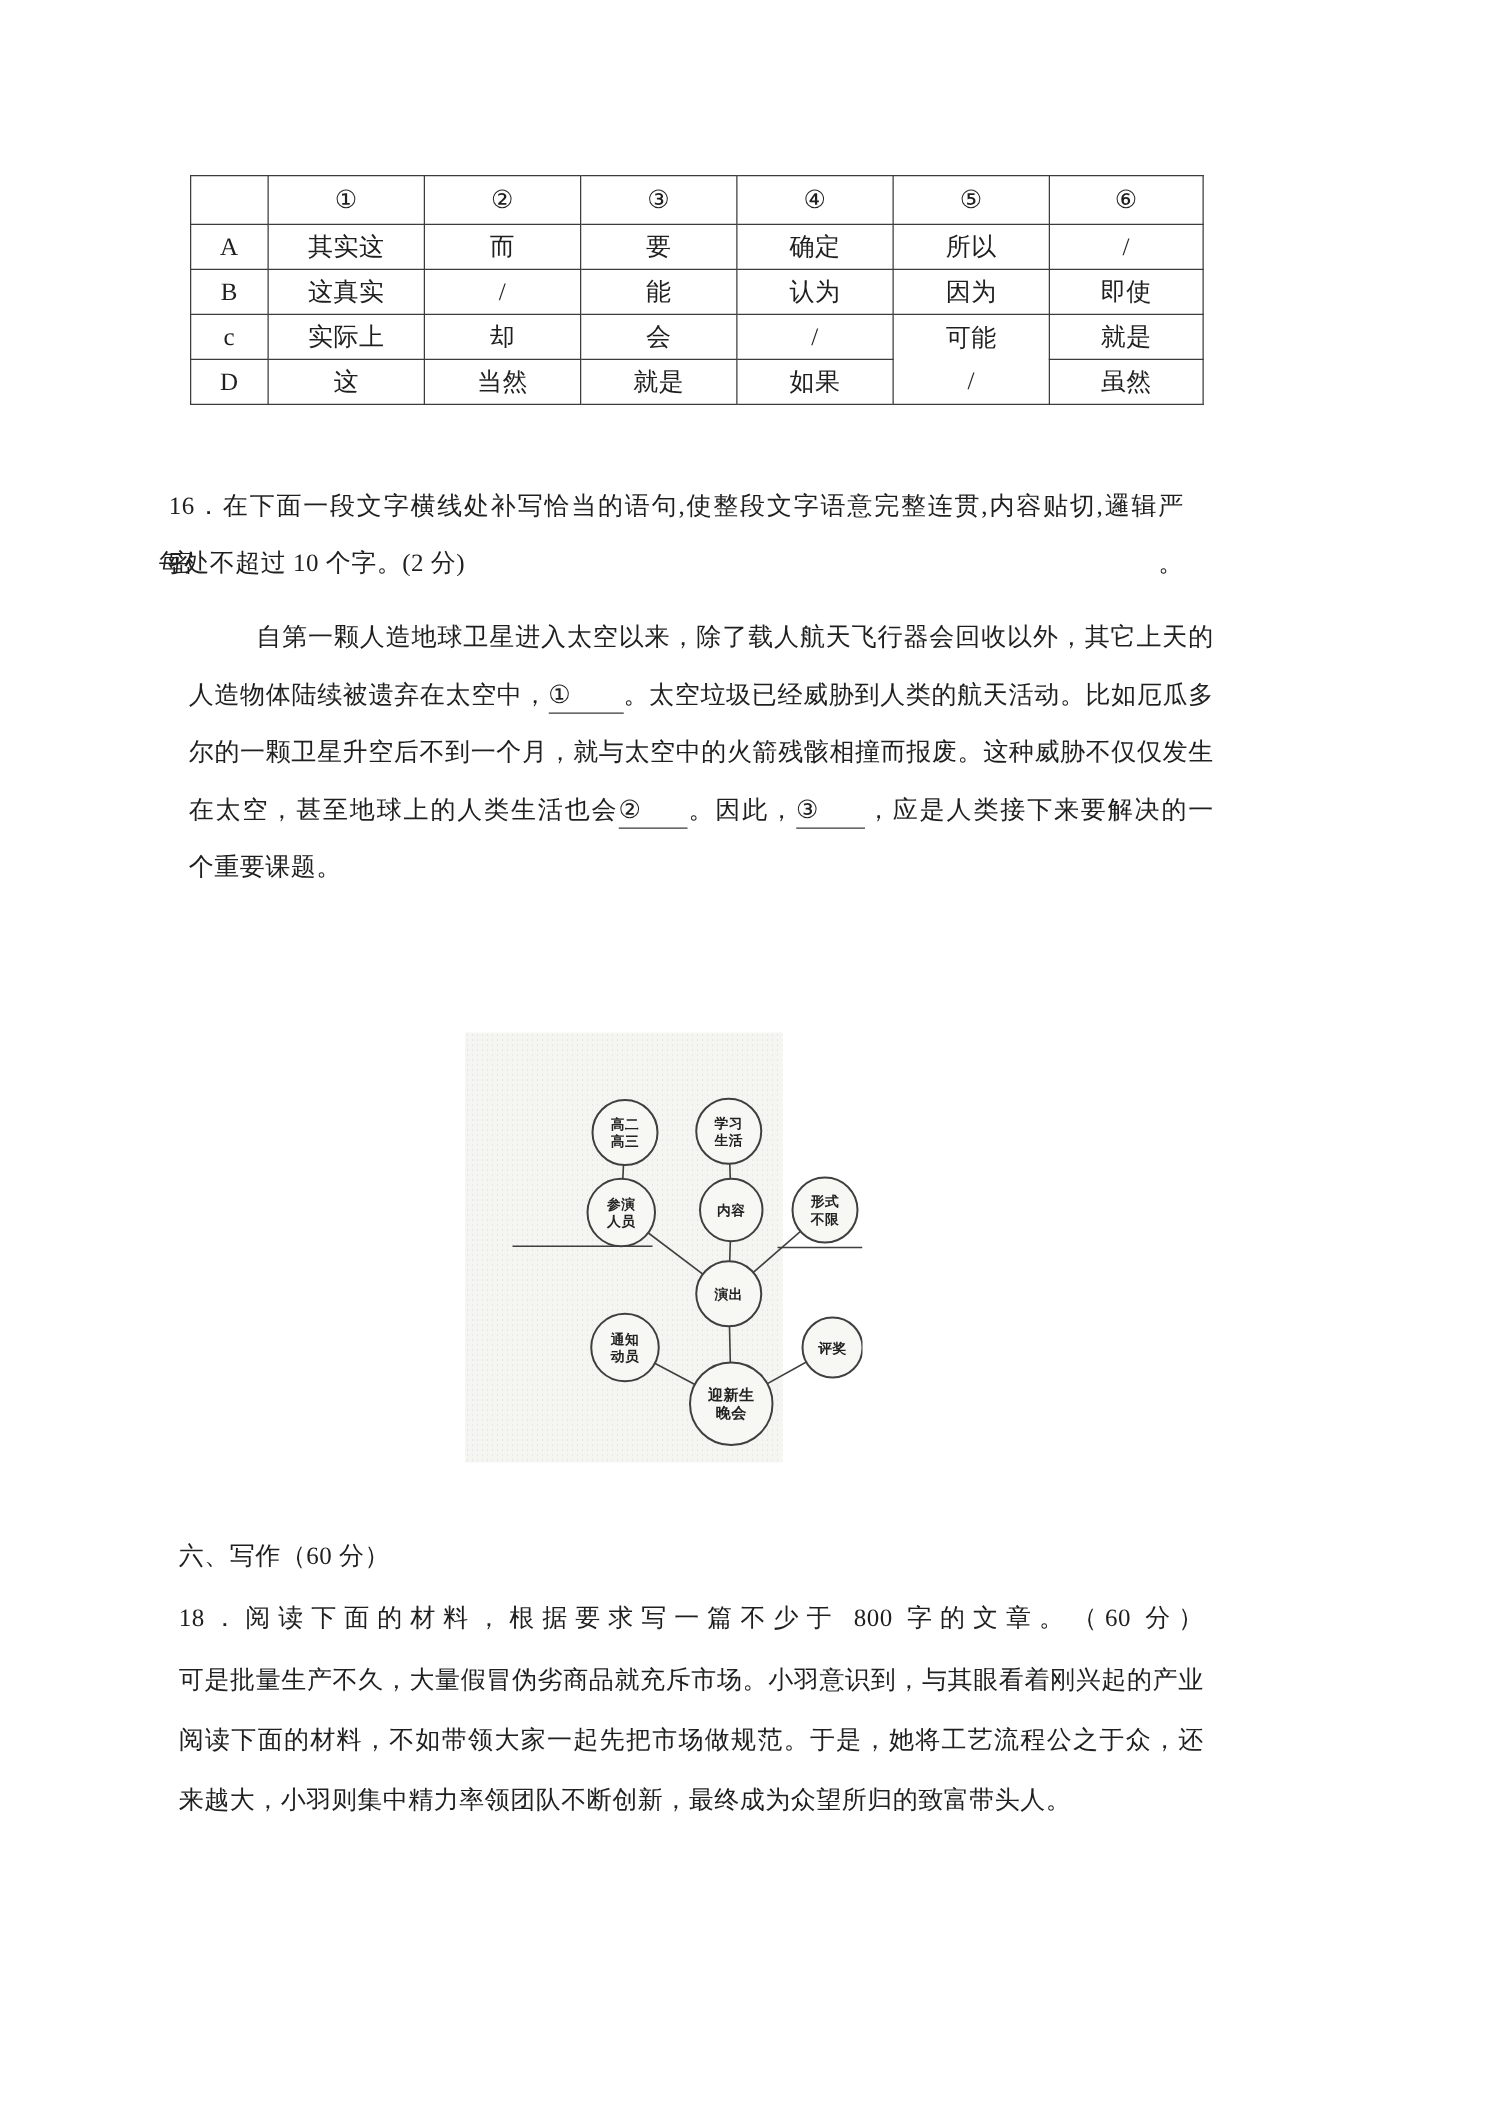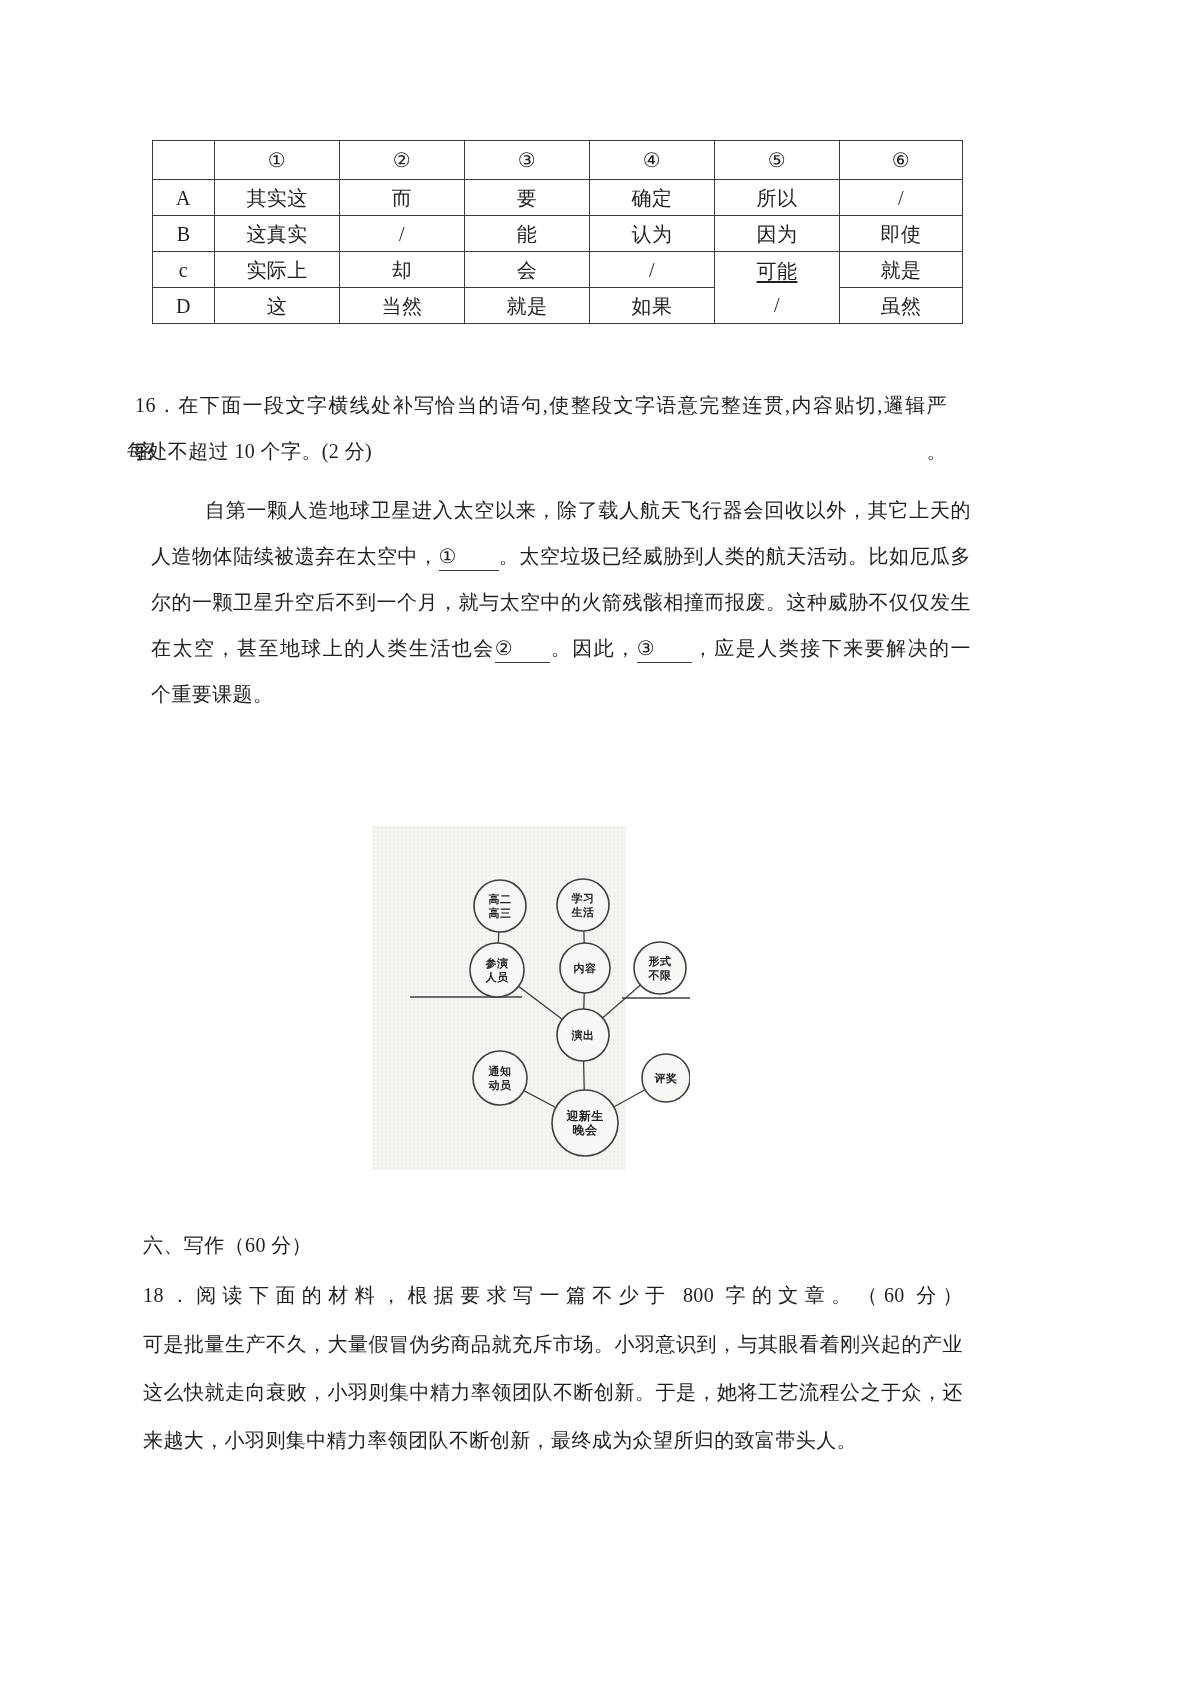--- a/index.html
+++ b/index.html
@@ -29,21 +29,21 @@
   .opt-table td {
     border:1px solid #3c3c3c;
     text-align:center;
     vertical-align:middle;
     height:35px;
     padding:0;
     line-height:1.2;
   }
   .opt-table tr.hdr td { height:38px; }
   .opt-table td.lbl { font-family:"Liberation Serif","DejaVu Serif",serif; }
-  .ul { text-decoration:underline; text-underline-offset:3px; }
+  .ul { text-underline-offset:3px; }
   .merged-cell div { height:34px; display:flex; align-items:center; justify-content:center; }
 
   
   .tline { height:46px; white-space:nowrap; }
   .jline { text-align:justify; text-align-last:justify; white-space:normal; }
   .pad8 { padding-left:8px; }
   .indent { text-indent:54px; }
   .blank {
     display:inline-block;
     border-bottom:1px solid #3a3a3a;
@@ -208,17 +208,17 @@
   <div class="abs" style="left:143px; top:1222px; width:820px;">
     <div class="tline">六、写作（60 分）</div>
   </div>
 
   <div class="abs" style="left:143px; top:1272px; width:820px;">
     <div class="tline jline">18．阅读下面的材料，根据要求写一篇不少于 800 字的文章。（60 分）</div>
   </div>
 
   <div class="abs" style="left:143px; top:1320px; width:820px; line-height:48px;">
     <div class="tline jline" style="height:48px;">可是批量生产不久，大量假冒伪劣商品就充斥市场。小羽意识到，与其眼看着刚兴起的产业</div>
-    <div class="tline jline" style="height:48px;">这么快就走向衰败，小羽则集中精力率领团队不断创新。于是，她将工艺流程公之于众，还</div>
+    <div class="tline jline" style="height:48px;">阅读下面的材料，不如带领大家一起先把市场做规范。于是，她将工艺流程公之于众，还</div>
     <div class="tline" style="height:48px;">来越大，小羽则集中精力率领团队不断创新，最终成为众望所归的致富带头人。</div>
   </div>
 
 </div>
 
 </body></html>

